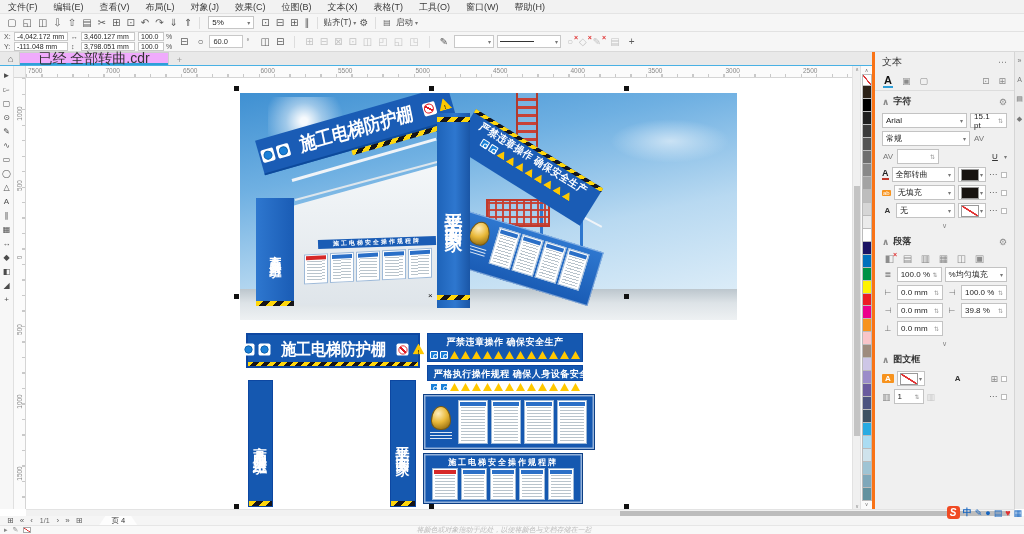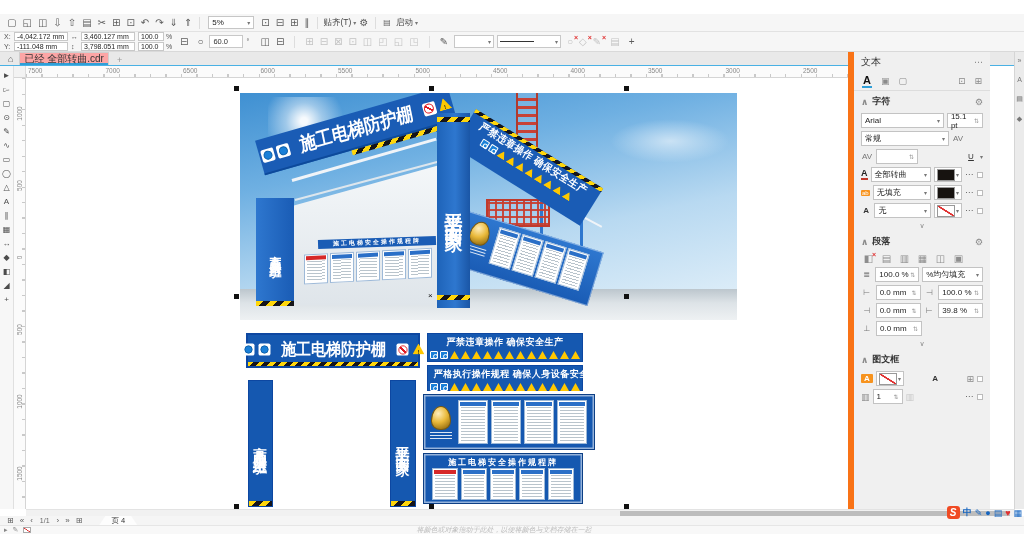--- a/index.html
+++ b/index.html
@@ -29,21 +29,21 @@
 .pangle{background:#fff;border:1px solid #c8c8c8;font-size:7.5px;height:13px;width:34px;display:flex;align-items:center;padding:0 3px}
 .psel{background:#fff;border:1px solid #c8c8c8;height:13px;display:flex;align-items:center;justify-content:space-between;font-size:7px;padding:0 2px}
 .w40{width:40px}.w64{width:64px}
 .lineglyph{width:34px;height:1px;background:#333}
 .redx{position:relative}
 .redx::after{content:"×";position:absolute;right:-2px;top:-3px;color:#e03131;font-size:7px;font-weight:bold}
 
 
 .tabbar{position:absolute;left:0;top:52px;width:1024px;height:14px;background:#e9e9e9;border-bottom:1px solid #49b1e4;display:flex;align-items:flex-end}
 .homeic{font-size:9px;color:#444;padding:0 6px 1px 8px}
-.doctab{background:#fca5a5;border:1px solid #cfcfcf;border-bottom:none;height:13px;display:flex;align-items:center;font-size:10px;color:#333;padding:0 4px;box-shadow:inset 0 -2px 0 #2f9fd8}
+.doctab{background:#f0abfc;border:1px solid #cfcfcf;border-bottom:none;height:13px;display:flex;align-items:center;font-size:14px;color:#333;padding:0 18px;box-shadow:inset 0 -2px 0 #2f9fd8}
 .newtab{font-size:9px;color:#999;padding:0 8px}
 .hruler{position:absolute;left:26px;top:66px;width:826px;height:12px;background:#fbfbfb;border-bottom:1px solid #d5d5d5;display:flex;background-image:repeating-linear-gradient(90deg,#c9c9c9 0 1px,transparent 1px 15.5px);background-size:100% 3px;background-position:0 100%;background-repeat:no-repeat}
 .htick{width:77.5px;flex:none;font-size:6.5px;color:#8a8a8a;padding-left:2px;line-height:9px}
 .rcorner{position:absolute;left:14px;top:66px;width:12px;height:12px;background:#f3f3f3;border-right:1px solid #ddd;border-bottom:1px solid #d5d5d5;font-size:7px;color:#999;text-align:center;line-height:12px}
 .vruler{position:absolute;left:14px;top:78px;width:12px;height:431px;background:#fbfbfb;border-right:1px solid #d5d5d5;display:flex;flex-direction:column;background-image:repeating-linear-gradient(180deg,#c9c9c9 0 1px,transparent 1px 15.5px);background-size:3px 100%;background-position:100% 0;background-repeat:no-repeat}
 .vtick{flex:1;display:flex;align-items:center;justify-content:center}
 .vtick span{transform:rotate(-90deg);font-size:6.5px;color:#8a8a8a}
 
 
 .toolbox{position:absolute;left:0;top:66px;width:14px;height:443px;background:#f7f7f7;border-right:1px solid #e0e0e0;display:flex;flex-direction:column;align-items:center;padding-top:3px;gap:1px}
@@ -108,21 +108,21 @@
 .bannerA{position:absolute;left:220px;top:255px;width:174px;height:35px;background:#1558b0;border:2px solid #0d47a1;display:flex;align-items:center;justify-content:center;gap:3px;padding-bottom:3px}
 .bannerA::after{content:"";position:absolute;left:0;right:0;bottom:0;height:4px;background:repeating-linear-gradient(135deg,#ffd60a 0 4px,#15151a 4px 8px)}
 .atitle{color:#fff;font-weight:bold;font-size:17px;white-space:nowrap;transform:scaleX(.88)}
 .vb{position:absolute;width:25px;background:#1558b0;border:1.5px solid #0d47a1;display:flex;align-items:center;justify-content:center}
 .vb .hz{position:absolute;left:0;right:0;bottom:0;height:5px}
 .vb .vtxt{font-size:14px;letter-spacing:3px}
 .vbL{left:222px;top:302px;height:127px}
 .vbR{left:364px;top:302px;width:26px;height:127px}
 .bannerB,.bannerC{position:absolute;left:401px;width:156px;background:#1558b0;border:1px solid #0d47a1;padding:2px 2px 2px 2px}
 .bannerB{top:255px;height:29px}
-.bannerC{top:287px;height:26px}
+.bannerC{top:287px;height:16px}
 .btitle{color:#fff;font-weight:bold;font-size:9.5px;text-align:center;white-space:nowrap;transform:scaleX(.95);letter-spacing:.5px}
 .panelD{position:absolute;left:397px;top:316px;width:172px;height:56px;background:#1558b0;border:1px solid #0d3f85;box-shadow:inset 0 0 0 1.5px rgba(255,255,255,.55);display:flex;align-items:center;padding:4px;gap:4px}
 .panelD .cards{display:flex;gap:3px}
 .panelD .cd{width:30px;height:44px}
 .panelE{position:absolute;left:397px;top:375px;width:160px;height:51px;background:#1558b0;border:1px solid #0d3f85;box-shadow:inset 0 0 0 1.5px rgba(255,255,255,.55);padding:2px}
 .etitle{color:#fff;font-weight:bold;font-size:8.5px;text-align:center;letter-spacing:2px;white-space:nowrap;height:12px;line-height:12px;transform:scaleX(.95)}
 .panelE .cards{display:flex;justify-content:center;gap:3px}
 .panelE .cd{width:26px;height:32px}
 
 
@@ -133,21 +133,21 @@
 .vscroll{position:absolute;left:852px;top:66px;width:8px;height:443px;background:#f0f0f0;border-left:1px solid #e2e2e2}
 .vthumb{position:absolute;left:1px;top:120px;width:6px;height:250px;background:#c4c4c4}
 .vscroll .ar{position:absolute;left:0;width:8px;font-size:5px;color:#888;text-align:center}
 .palette{position:absolute;left:860px;top:66px;width:12px;height:443px;background:#fafafa;border-left:1px solid #e0e0e0;display:flex;flex-direction:column;align-items:center;padding:1px 0}
 .par{font-size:5px;color:#777;height:7px;line-height:7px}
 .pswl{flex:1;width:10px;display:flex;flex-direction:column;gap:0}
 .pswatch{flex:1;width:10px;border:1px solid #bbb;margin-top:-1px}
 .pnone{width:10px;height:12px;background:linear-gradient(to top right,#fff 44%,#e03131 46% 54%,#fff 56%);border:1px solid #bbb}
 
 
-.docker{position:absolute;left:848px;top:52px;width:142px;height:457px;background:#f0f0f0;border-left:6px solid #f97316;font-size:9px;color:#333;overflow:hidden}
+.docker{position:absolute;left:872px;top:52px;width:142px;height:457px;background:#f0f0f0;border-left:3px solid #f97316;font-size:9px;color:#333;overflow:hidden}
 .dk-title{display:flex;align-items:center;justify-content:space-between;padding:3px 7px;font-size:10px}
 .dk-tabs{display:flex;align-items:center;gap:9px;padding:2px 8px;border-bottom:1px solid #ddd}
 .dk-tabA{font-weight:bold;font-size:11px;color:#111;border-bottom:2px solid #2f9fd8;padding:0 1px}
 .dkic{color:#8a8a8a;font-size:9px}
 .dk-sec{display:flex;align-items:center;gap:4px;padding:4px 7px 2px 7px;font-weight:bold;font-size:9px}
 .dk-sec .sp{flex:1}
 .dk-row{display:flex;align-items:center;gap:3px;margin:3px 7px}
 .fld{background:#fff;border:1px solid #c3c3c3;height:15px;display:flex;align-items:center;justify-content:space-between;padding:0 3px;font-size:8px;color:#222}
 .f92{width:88px}.f34{width:38px}.f66{width:64px}.f40{width:42px}.f28{width:30px}.f44{width:46px}
 .fld .dim{color:#999;font-size:6px}
@@ -178,20 +178,34 @@
 .ime{position:absolute;right:2px;top:505px;height:15px;display:flex;align-items:center;gap:3px;z-index:92}
 .ime .slogo{background:#f04a23;color:#fff;font-weight:bold;font-size:10px;width:13px;height:13px;border-radius:3px;text-align:center;line-height:13px;font-style:italic}
 .imeic{font-size:9px;font-weight:bold}
 .c-blue{color:#1565c0}.c-red{color:#e03131}
 </style>
 </head>
 <body>
 
 <div class="app">
 
+  <div class="menubar">
+      <span class="mi">文件(F)</span>
+      <span class="mi">编辑(E)</span>
+      <span class="mi">查看(V)</span>
+      <span class="mi">布局(L)</span>
+      <span class="mi">对象(J)</span>
+      <span class="mi">效果(C)</span>
+      <span class="mi">位图(B)</span>
+      <span class="mi">文本(X)</span>
+      <span class="mi">表格(T)</span>
+      <span class="mi">工具(O)</span>
+      <span class="mi">窗口(W)</span>
+      <span class="mi">帮助(H)</span>
+    </div>
 
   <div class="toolbar">
     <span class="flex">
         <span class="gi">▢</span>
         <span class="gi">◱</span>
         <span class="gi">◫</span>
         <span class="gi">⇩</span>
         <span class="gi">⇧</span>
         <span class="gi">▤</span>
         <span class="gi">✂</span>

